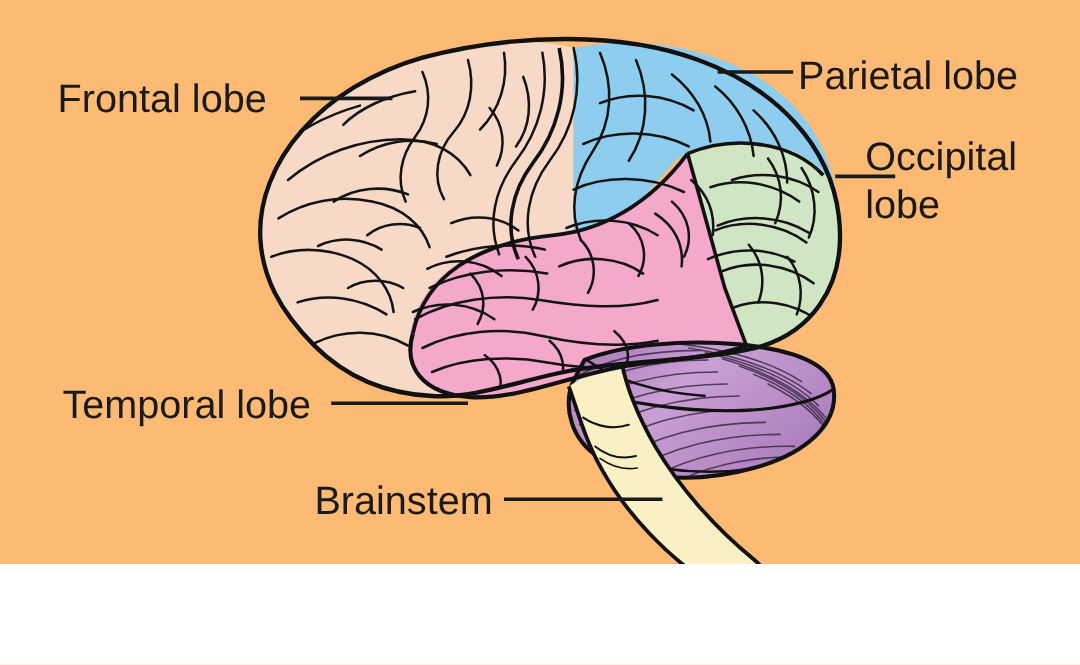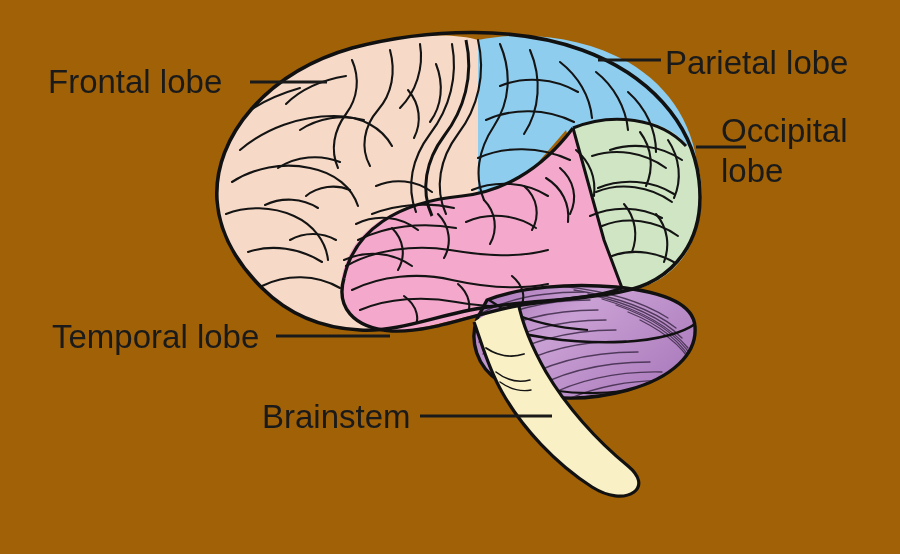--- a/index.html
+++ b/index.html
@@ -7,22 +7,22 @@
     margin: 0;
     padding: 0;
     background: #ffffff;
   }
   body {
     font-family: "Liberation Sans", sans-serif;
   }
   #stage {
     position: relative;
     width: 900px;
-    height: 554px;
-    background: #a16207;
+    height: 470px;
+    background: #fdba74;
     overflow: hidden;
   }
   #diagram {
     position: absolute;
     left: 0;
     top: 0;
     width: 900px;
     height: 554px;
     display: block;
   }

